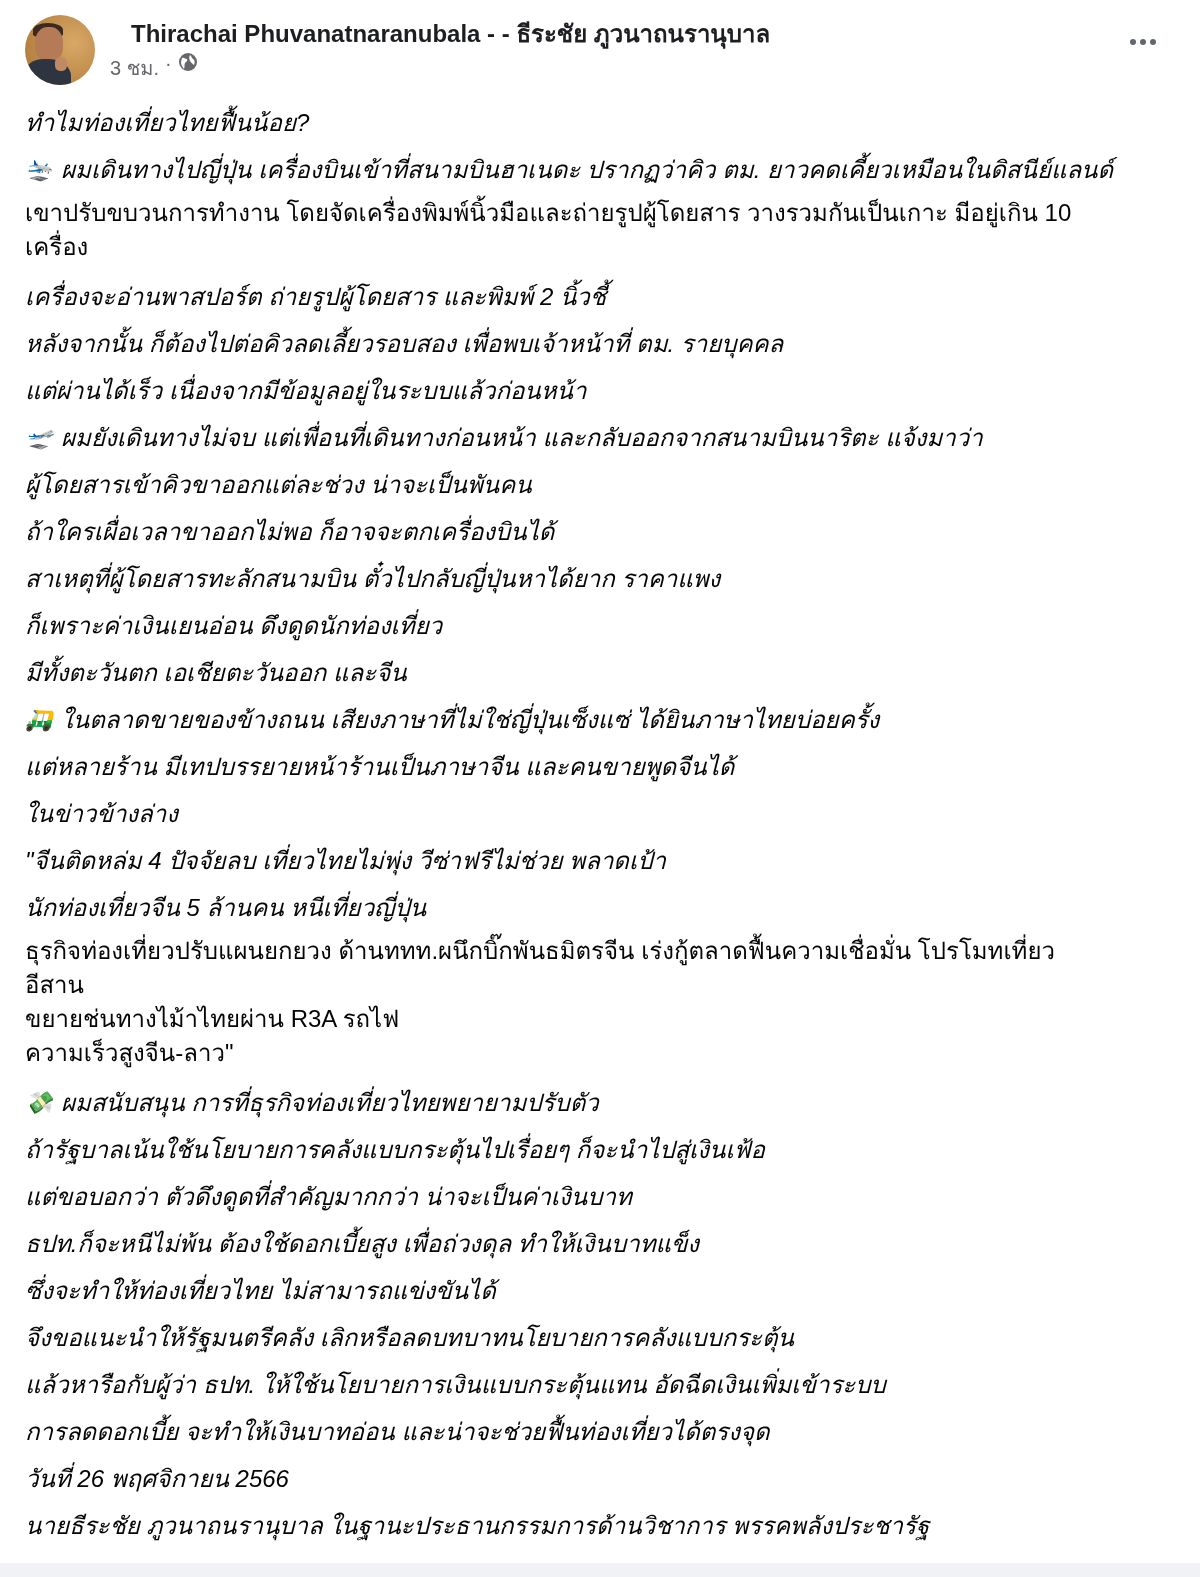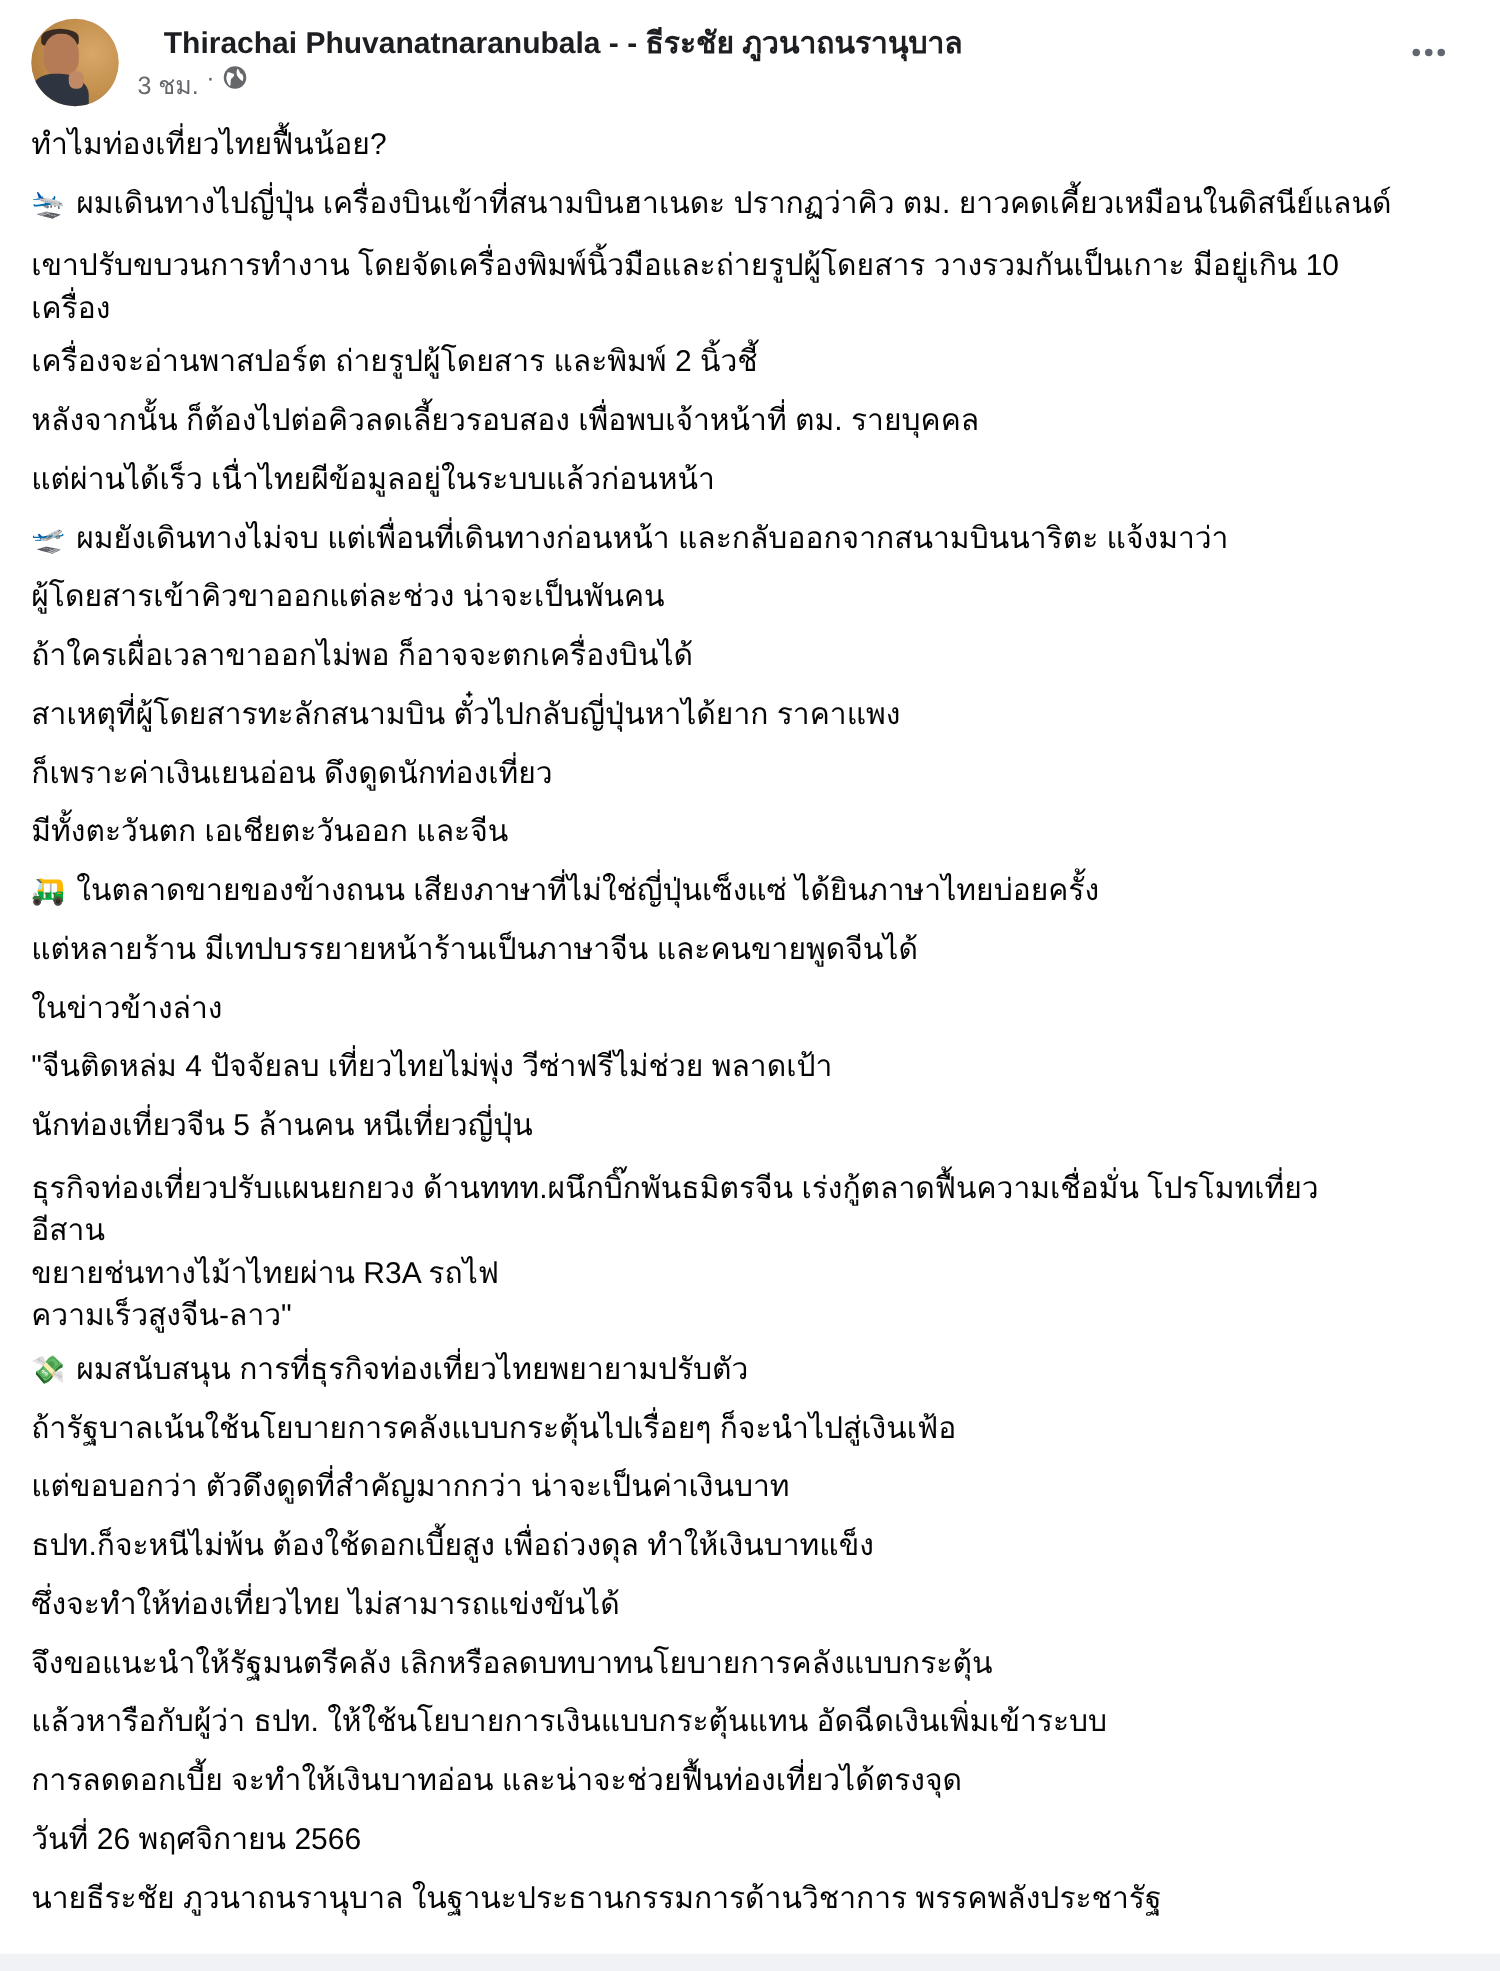--- a/index.html
+++ b/index.html
@@ -19,21 +19,21 @@
   .avatar .body { position:absolute; left:0px; top:44px; width:46px; height:34px; border-radius:40% 50% 0 0; background:#2e3440; }
   .avatar .hand { position:absolute; left:30px; top:42px; width:12px; height:14px; border-radius:40%; background:#c08a66; }
   .author {
     position:absolute; left:110px; top:14px; font-size:24px; font-weight:bold; color:#1c1e21; white-space:nowrap;margin-left:21px;
   }
   .meta { position:absolute; left:110px; top:52px; font-size:20px; color:#65676b; display:flex; align-items:flex-start; gap:6px; }
   .globe { width:20px; height:20px; display:inline-block; }
   .more { position:absolute; left:1130px; top:32px; width:32px; height:20px; display:flex; gap:4px; align-items:center; cursor:pointer; }
   .more span { width:6px; height:6px; border-radius:50%; background:#606770; display:block; }
   .body-text { position:absolute; left:25px; top:96px; width:1160px; font-size:24px; color:#050505; }
-  .line { height:47px; line-height:40px; white-space:nowrap; display:flex; align-items:flex-start; }
+  .line { height:47px; line-height:40px; white-space:nowrap; display:flex; align-items:flex-end;font-style:italic; }
   .wrap { line-height:34px; white-space:normal; padding:6px 0 6px 0; }
   .emoji { display:inline-block; width:28px; margin-right:8px; font-size:22px; text-align:center; }
 </style>
 </head>
 <body>
 
 <div class="post">
   <div class="avatar">
     <div class="hair"></div>
     <div class="head"></div>
@@ -74,21 +74,21 @@
       <div>เครื่อง</div>
     </div>
 
     <div class="line">
         <span>เครื่องจะอ่านพาสปอร์ต ถ่ายรูปผู้โดยสาร และพิมพ์ 2 นิ้วชี้</span>
       </div>
     <div class="line">
         <span>หลังจากนั้น ก็ต้องไปต่อคิวลดเลี้ยวรอบสอง เพื่อพบเจ้าหน้าที่ ตม. รายบุคคล</span>
       </div>
     <div class="line">
-        <span>แต่ผ่านได้เร็ว เนื่าไทยผีข้อมูลอยู่ในระบบแล้วก่อนหน้า</span>
+        <span>แต่ผ่านได้เร็ว เนื่องจากมีข้อมูลอยู่ในระบบแล้วก่อนหน้า</span>
       </div>
 
     <div class="line">
       <span class="emoji">🛫</span>
       <span>ผมยังเดินทางไม่จบ แต่เพื่อนที่เดินทางก่อนหน้า และกลับออกจากสนามบินนาริตะ แจ้งมาว่า</span>
     </div>
 
     <div class="line">
         <span>ผู้โดยสารเข้าคิวขาออกแต่ละช่วง น่าจะเป็นพันคน</span>
       </div>

